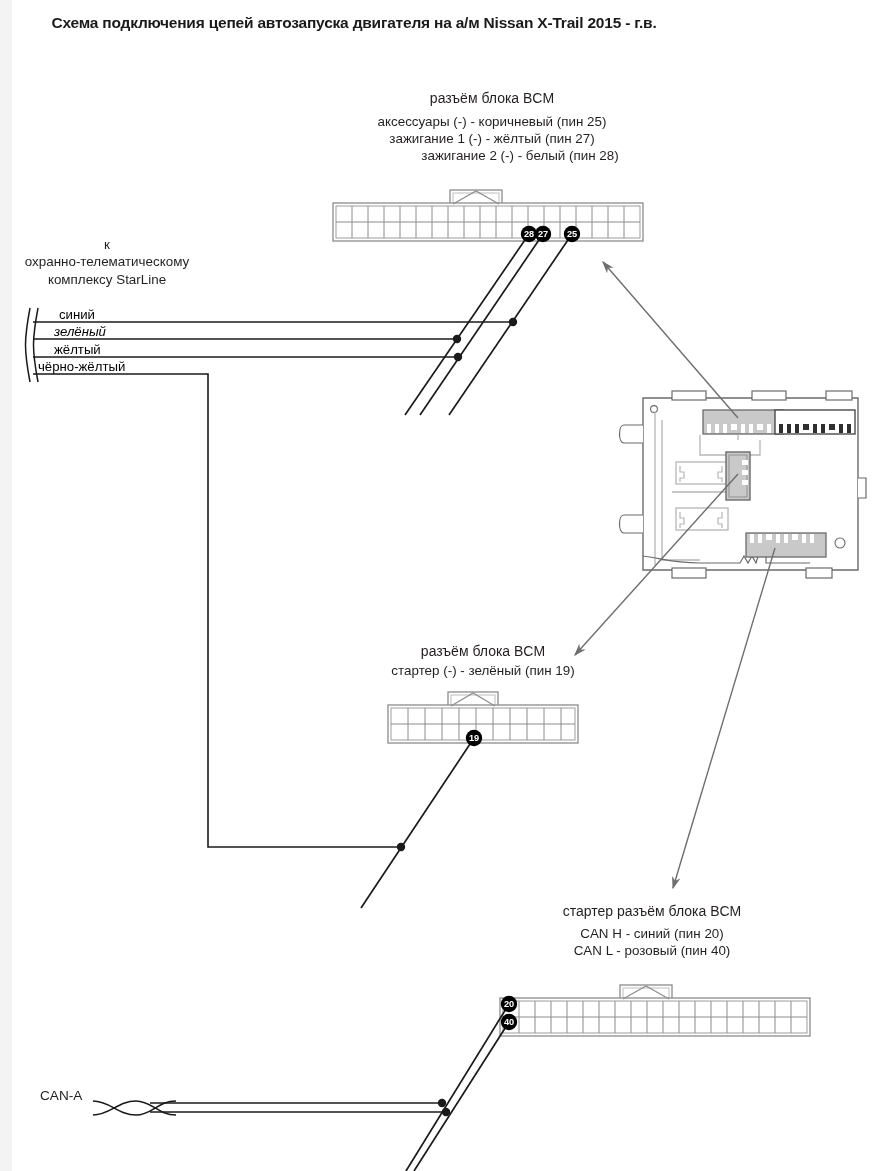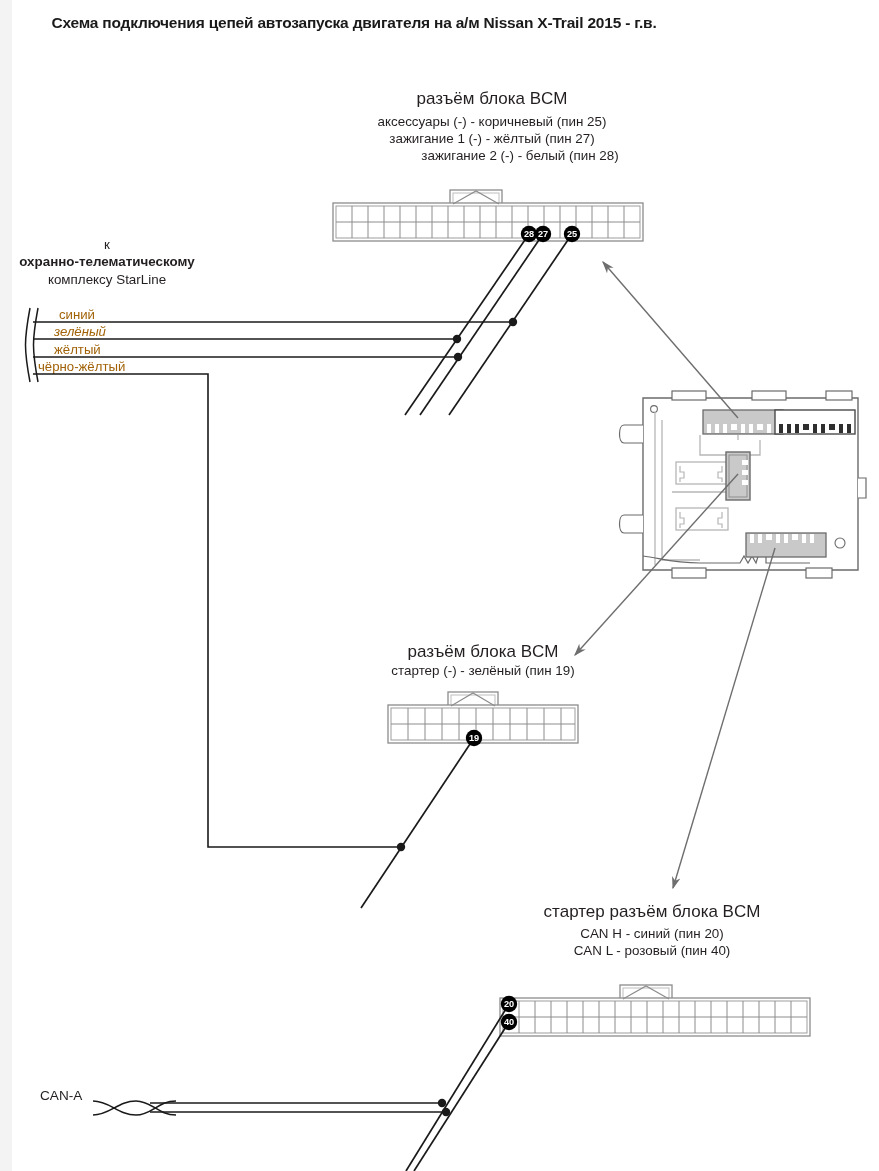--- a/index.html
+++ b/index.html
@@ -50,25 +50,25 @@
     color: #231f20;
     font-size: 13.4px;
     line-height: 17.5px;
     white-space: nowrap;
   }
   .lbl.center {
     text-align: center;
     transform: translateX(-50%);
   }
   .lbl-head {
-    font-size: 17px;
+    font-size: 14px;
   }
   .wirelabel {
     position: absolute;
-    color: #a16207;
+    color: #000000;
     font-size: 13.2px;
     white-space: nowrap;
   }
   .canlabel {
     position: absolute;
     color: #231f20;
     font-size: 13.6px;
     white-space: nowrap;
   }
   .pinnum {
@@ -86,21 +86,21 @@
   <div class="left-gutter"></div>
 
   <div class="title">Схема подключения цепей автозапуска двигателя на а/м Nissan X-Trail 2015 -  г.в.</div>
 
   <div class="lbl center lbl-head" style="left:492px; top:90px;">разъём блока BCM</div>
   <div class="lbl center" style="left:492px; top:113px;">аксессуары (-) - коричневый (пин 25)</div>
   <div class="lbl center" style="left:492px; top:130px;">зажигание 1 (-) - жёлтый (пин 27)</div>
   <div class="lbl center" style="left:520px; top:147px;">зажигание 2 (-) - белый (пин 28)</div>
 
   <div class="lbl center" style="left:107px; top:236px;">к</div>
-  <div class="lbl center" style="left:107px; top:253px;font-weight:bold;">охранно-телематическому</div>
+  <div class="lbl center" style="left:107px; top:253px;">охранно-телематическому</div>
   <div class="lbl center" style="left:107px; top:271px;text-align:right;">комплексу StarLine</div>
 
   <div class="wirelabel" style="left:59px; top:307px;">синий</div>
   <div class="wirelabel" style="left:54px; top:324px;font-style:italic;">зелёный</div>
   <div class="wirelabel" style="left:54px; top:342px;">жёлтый</div>
   <div class="wirelabel" style="left:38px; top:359px;">чёрно-жёлтый</div>
 
   <div class="lbl center lbl-head" style="left:483px; top:643px;">разъём блока BCM</div>
   <div class="lbl center" style="left:483px; top:662px;">стартер (-) - зелёный (пин 19)</div>
 

